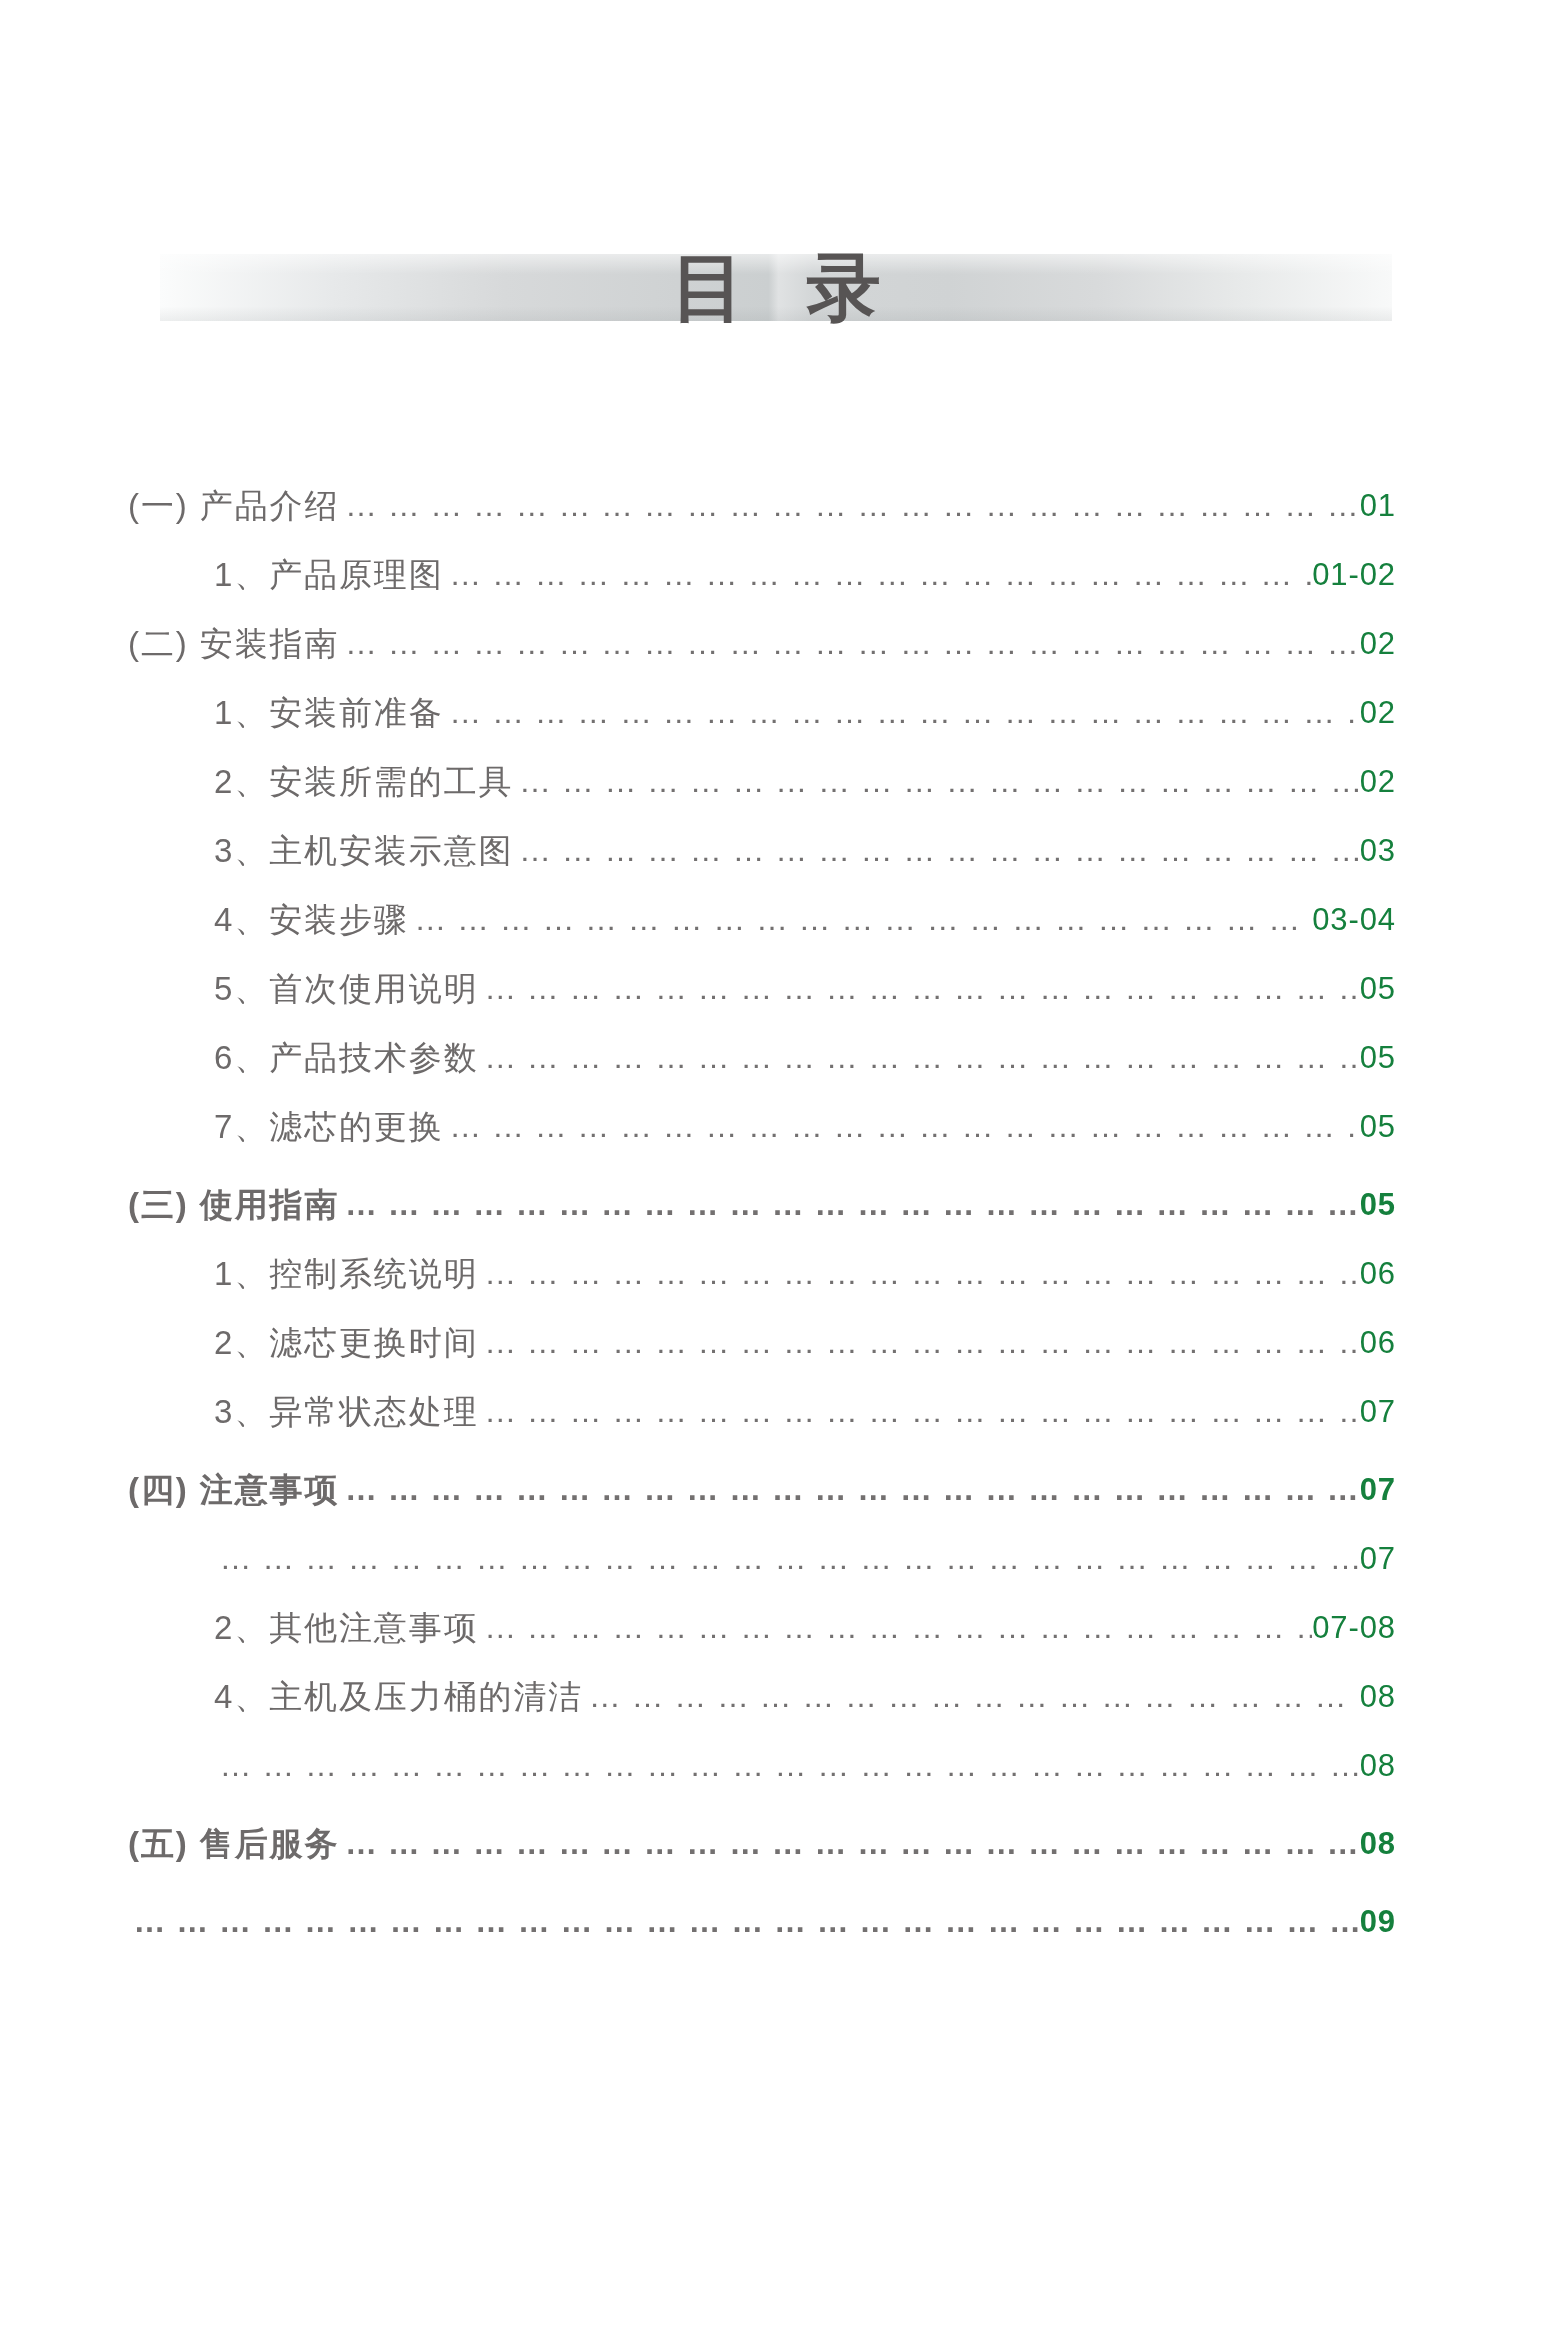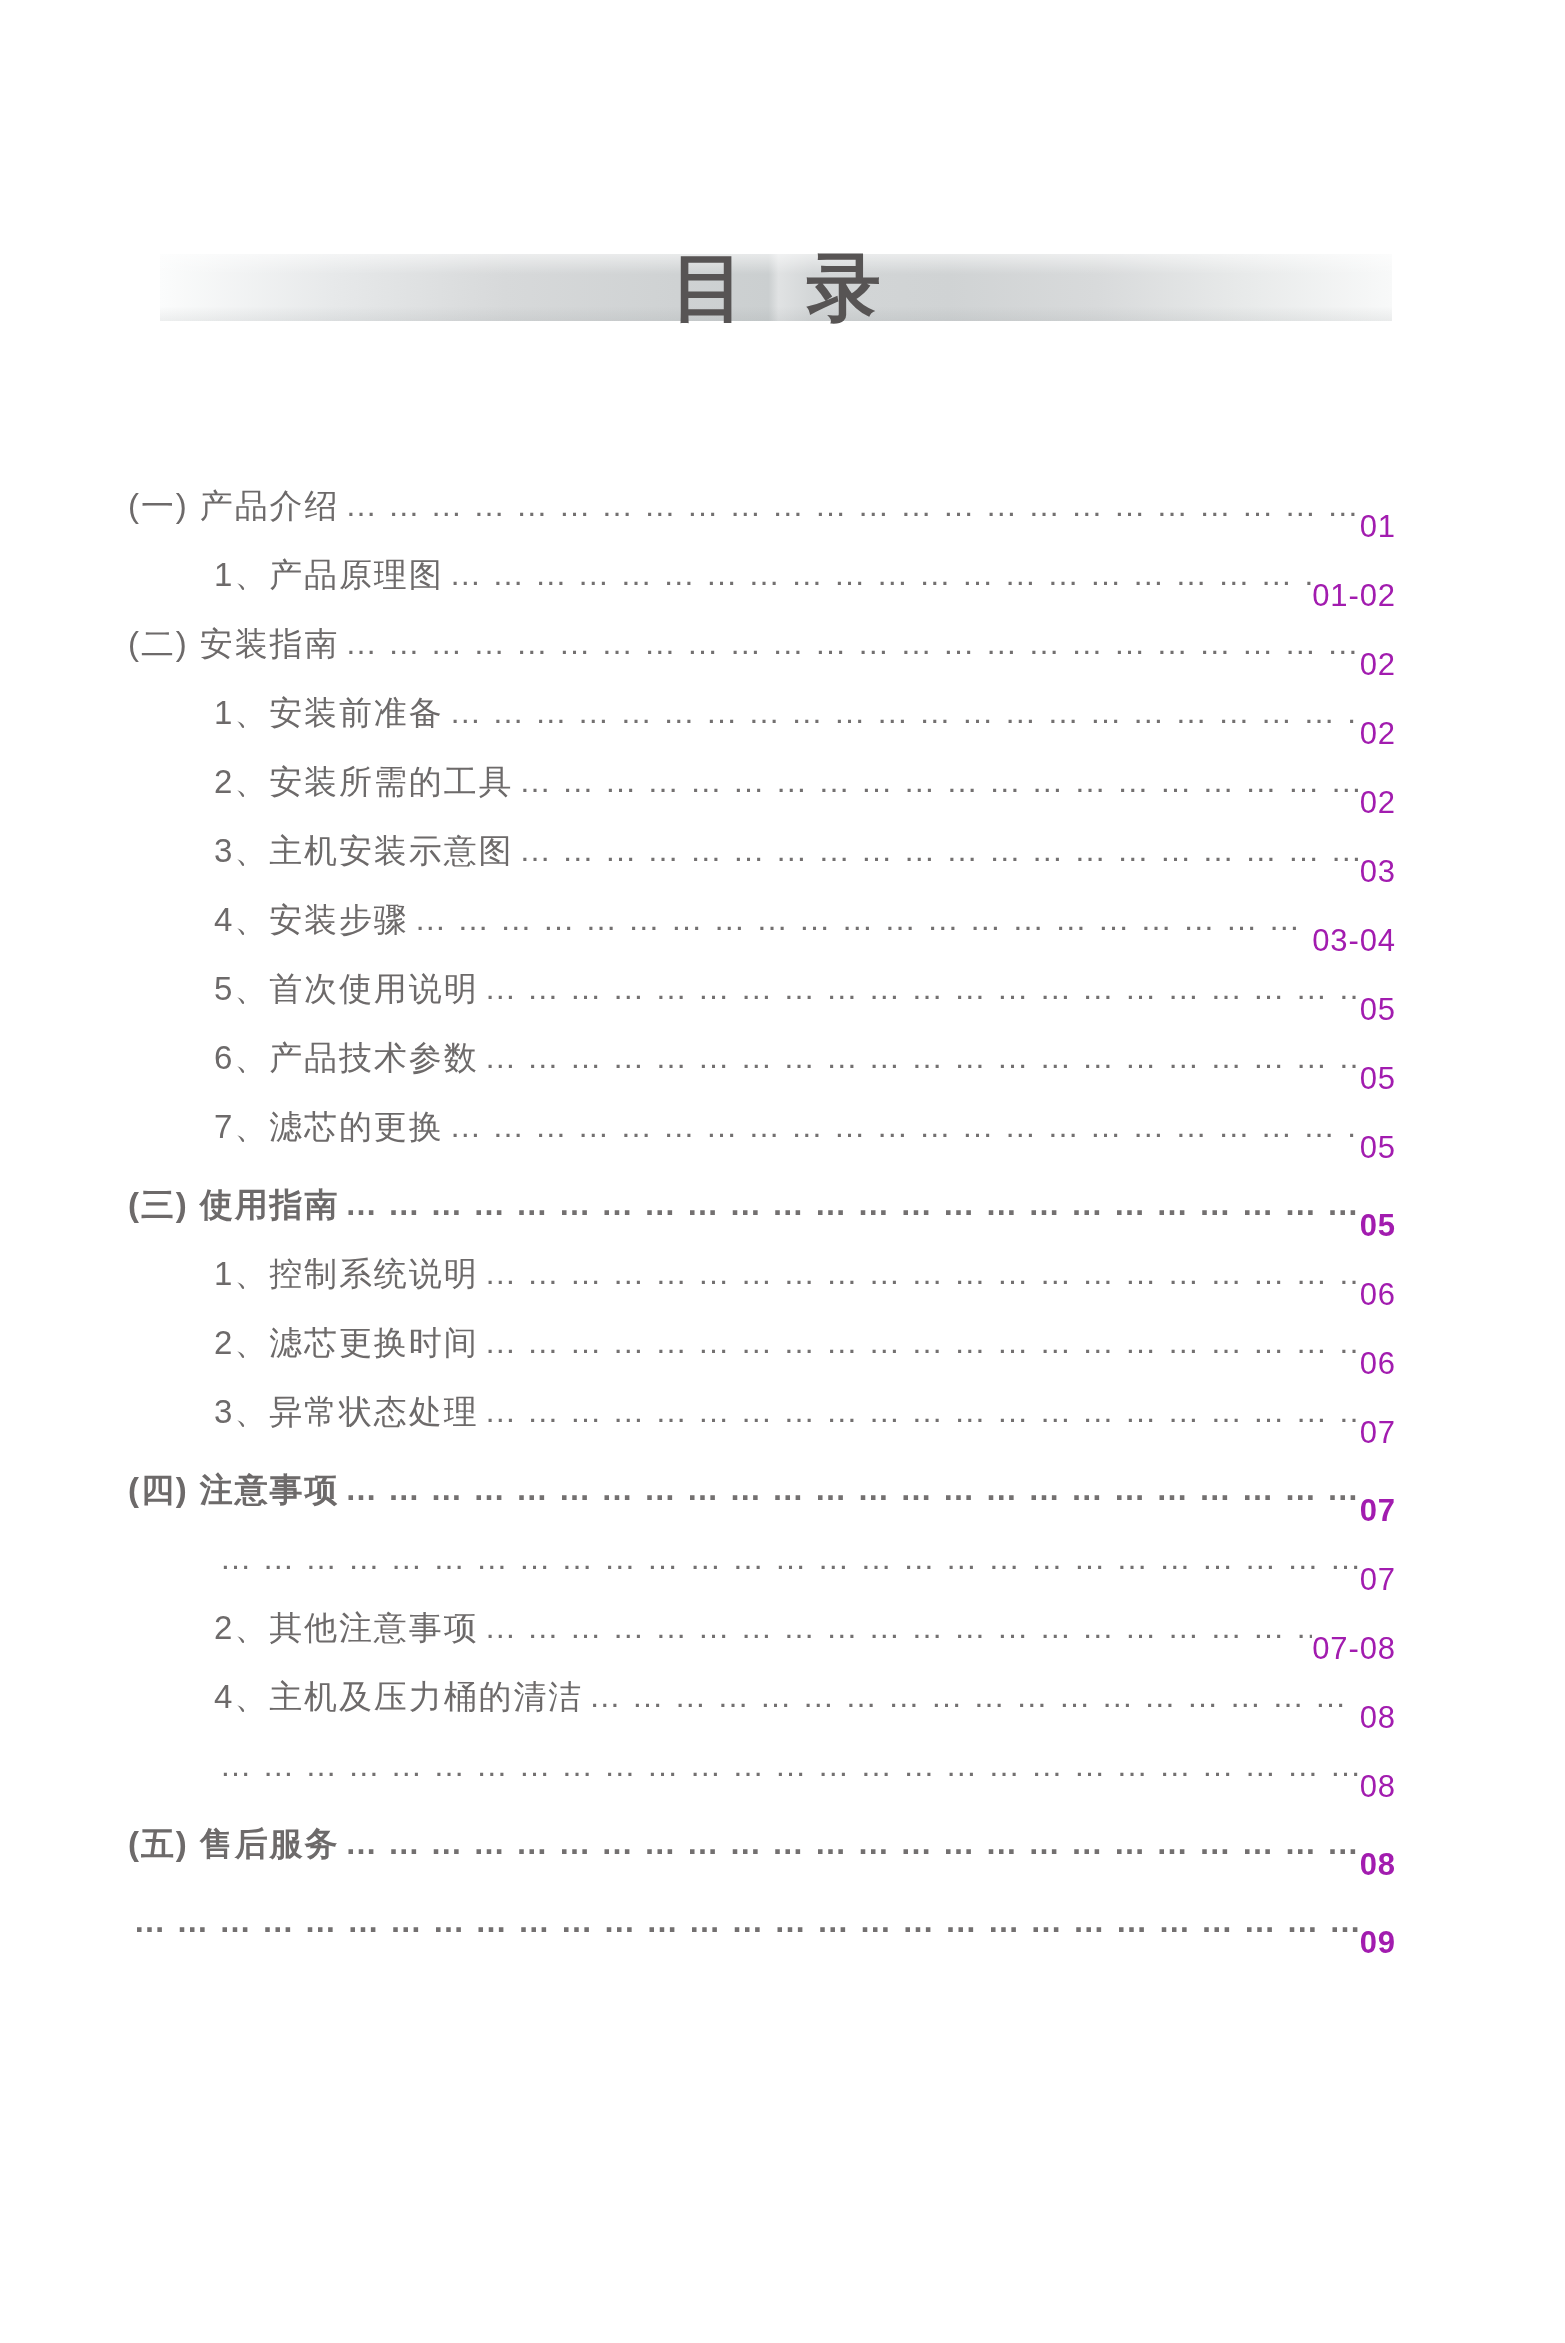--- a/index.html
+++ b/index.html
@@ -68,24 +68,24 @@
     overflow: hidden;
     white-space: nowrap;
     padding: 0 11px 0 5.6px;
     font-size: 32px;
     color: #737070;
     letter-spacing: 0.9px;
   }
   .toc-page {
     flex: 0 0 auto;
     font-size: 31px;
-    color: #a21caf;
+    color: #15803d;
     letter-spacing: 0.9px;
     position: relative;
-    top: 21px;
+    top: 0;
     white-space: nowrap;
   }
 </style>
 </head>
 <body>
 
 <div class="page">
 
   <header class="banner">
     <h1 class="banner-title">目   录</h1>

